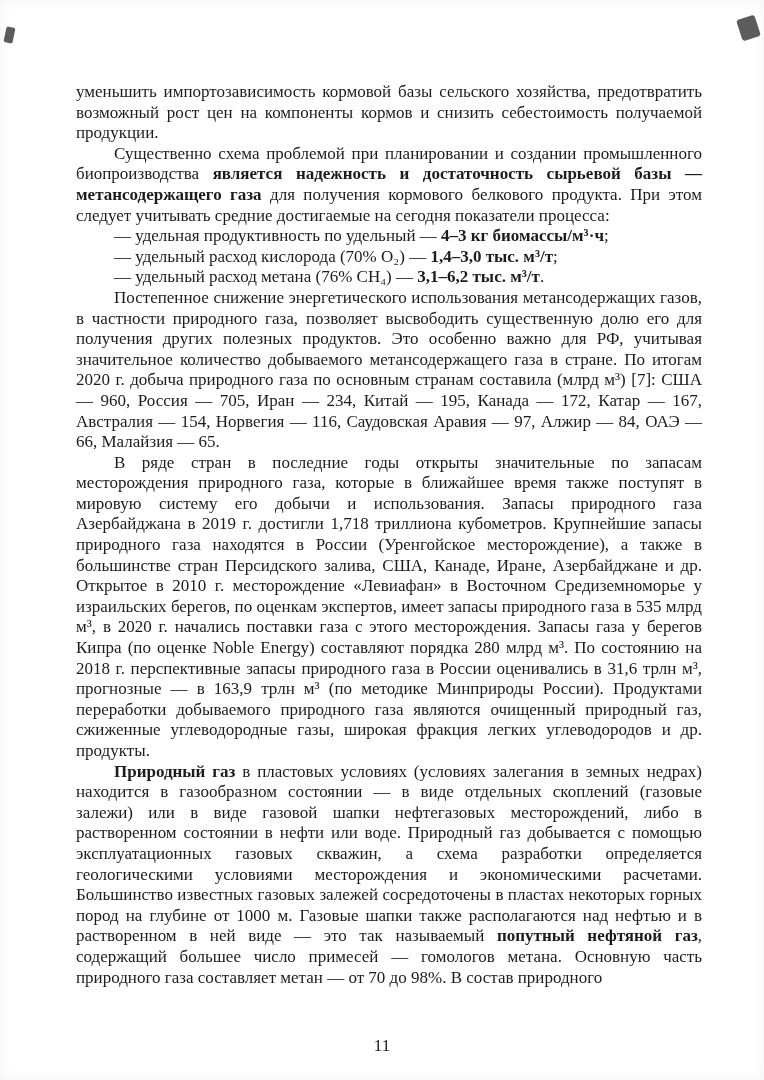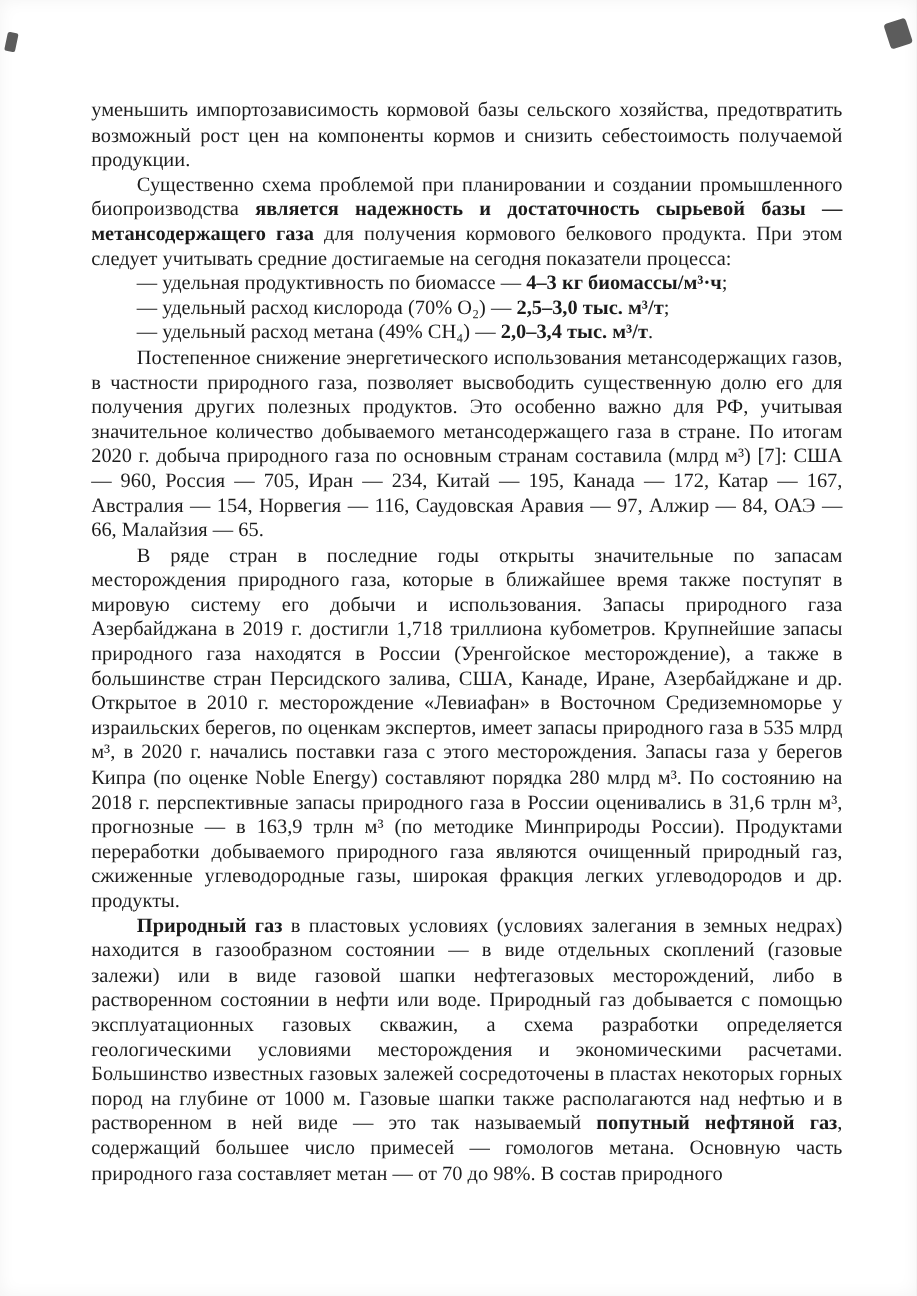--- a/index.html
+++ b/index.html
@@ -65,21 +65,22 @@
 </head>
 <body>
 
 <div class="page">
   <div class="smudge smudge-left"></div>
   <div class="smudge smudge-right"></div>
 
   <div class="text-block" id="paragraphs">
       <p class="para"><span>уменьшить импортозависимость кормовой базы сельского хозяйства, предотвратить возможный рост цен на компоненты кормов и снизить себестоимость получаемой продукции.</span></p>
       <p class="para indent"><span>Существенно схема проблемой при планировании и создании промышленного биопроизводства </span><b>является надежность и достаточность сырьевой базы — метансодержащего газа</b><span> для получения кормового белкового продукта. При этом следует учитывать средние достигаемые на сегодня показатели процесса:</span></p>
-      <p class="para indent bullet"><span>— удельная продуктивность по биомассе — </span><b>4–3 кг биомассы/м³·ч</b><span>;</span></p>
-      <p class="para indent bullet"><span>— удельный расход кислорода (70% O₂) — </span><b>2,5–3,0 тыс. м³/т</b><span>;</span></p>
-      <p class="para indent bullet"><span>— удельный расход метана (49% CH₄) — </span><b>2,0–3,4 тыс. м³/т</b><span>.</span></p>
+      <p class="para indent bullet"><span>— удельная продуктивность по удельный — </span><b>4–3 кг биомассы/м³·ч</b><span>;</span></p>
+      <p class="para indent bullet"><span>— удельный расход кислорода (70% O₂) — </span><b>1,4–3,0 тыс. м³/т</b><span>;</span></p>
+      <p class="para indent bullet"><span>— удельный расход метана (76% CH₄) — </span><b>3,1–6,2 тыс. м³/т</b><span>.</span></p>
       <p class="para indent"><span>Постепенное снижение энергетического использования метансодержащих газов, в частности природного газа, позволяет высвободить существенную долю его для получения других полезных продуктов. Это особенно важно для РФ, учитывая значительное количество добываемого метансодержащего газа в стране. По итогам 2020 г. добыча природного газа по основным странам составила (млрд м³) [7]: США — 960, Россия — 705, Иран — 234, Китай — 195, Канада — 172, Катар — 167, Австралия — 154, Норвегия — 116, Саудовская Аравия — 97, Алжир — 84, ОАЭ — 66, Малайзия — 65.</span></p>
       <p class="para indent"><span>В ряде стран в последние годы открыты значительные по запасам месторождения природного газа, которые в ближайшее время также поступят в мировую систему его добычи и использования. Запасы природного газа Азербайджана в 2019 г. достигли 1,718 триллиона кубометров. Крупнейшие запасы природного газа находятся в России (Уренгойское месторождение), а также в большинстве стран Персидского залива, США, Канаде, Иране, Азербайджане и др. Открытое в 2010 г. месторождение «Левиафан» в Восточном Средиземноморье у израильских берегов, по оценкам экспертов, имеет запасы природного газа в 535 млрд м³, в 2020 г. начались поставки газа с этого месторождения. Запасы газа у берегов Кипра (по оценке Noble Energy) составляют порядка 280 млрд м³. По состоянию на 2018 г. перспективные запасы природного газа в России оценивались в 31,6 трлн м³, прогнозные — в 163,9 трлн м³ (по методике Минприроды России). Продуктами переработки добываемого природного газа являются очищенный природный газ, сжиженные углеводородные газы, широкая фракция легких углеводородов и др. продукты.</span></p>
       <p class="para indent"><b>Природный газ</b><span> в пластовых условиях (условиях залегания в земных недрах) находится в газообразном состоянии — в виде отдельных скоплений (газовые залежи) или в виде газовой шапки нефтегазовых месторождений, либо в растворенном состоянии в нефти или воде. Природный газ добывается с помощью эксплуатационных газовых скважин, а схема разработки определяется геологическими условиями месторождения и экономическими расчетами. Большинство известных газовых залежей сосредоточены в пластах некоторых горных пород на глубине от 1000 м. Газовые шапки также располагаются над нефтью и в растворенном в ней виде — это так называемый </span><b>попутный нефтяной газ</b><span>, содержащий большее число примесей — гомологов метана. Основную часть природного газа составляет метан — от 70 до 98%. В состав природного</span></p>
     </div>
 
+  <div class="page-number">11</div>
 </div>
 
 </body></html>

